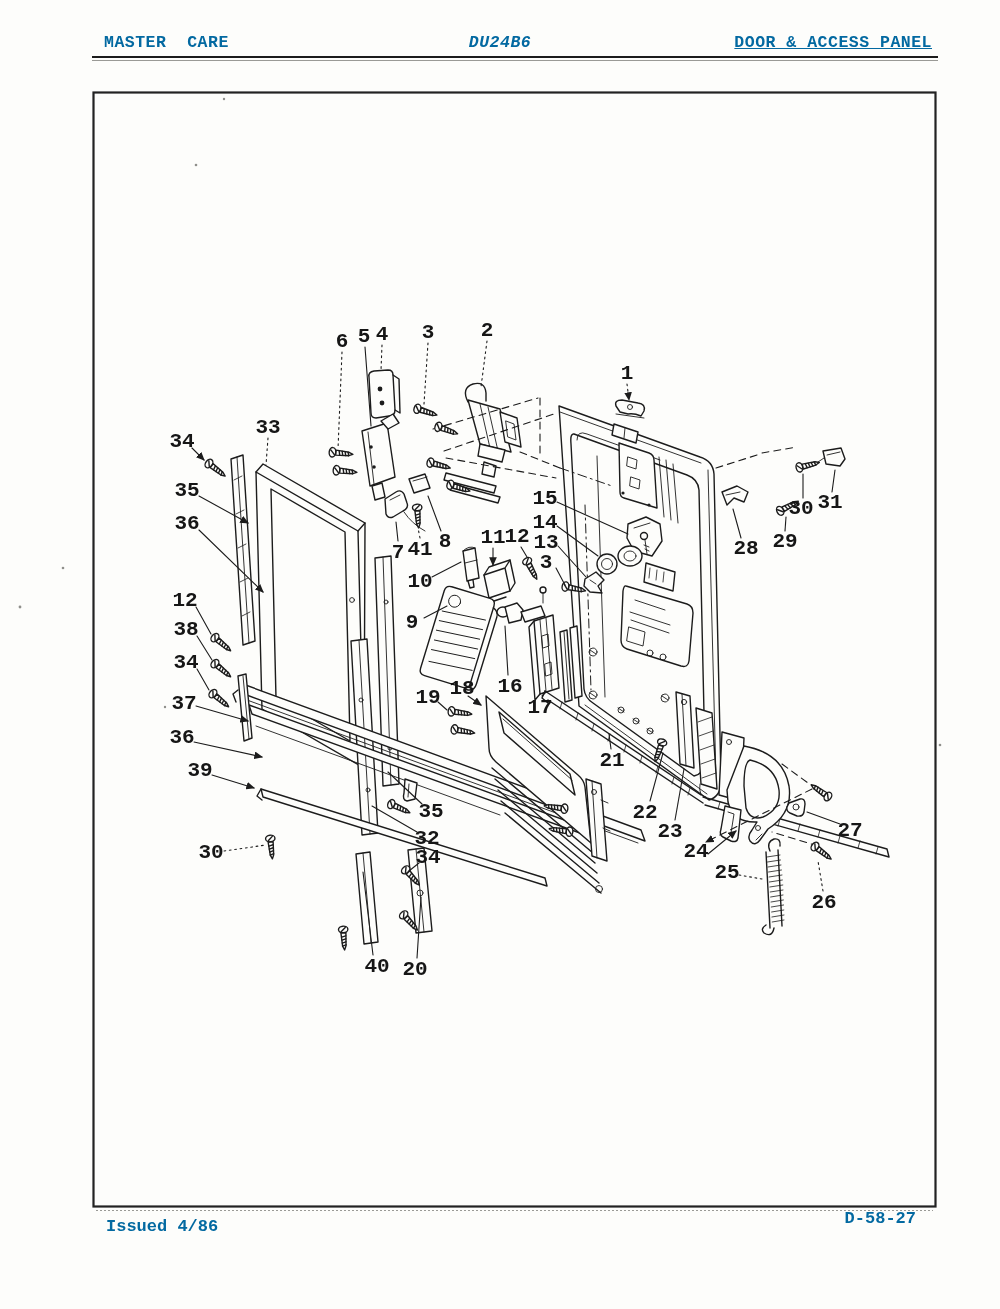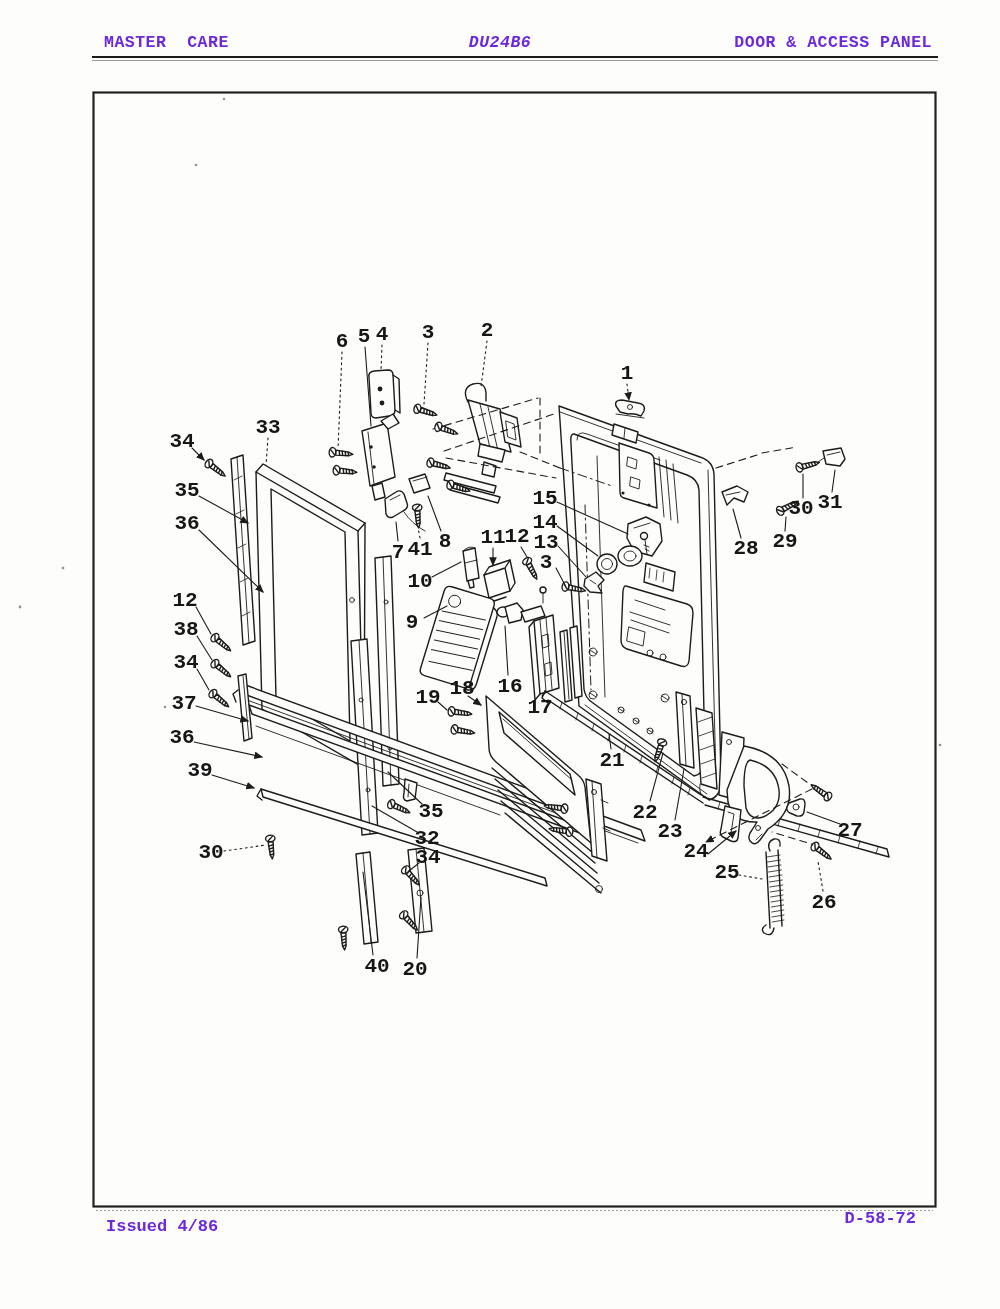--- a/index.html
+++ b/index.html
@@ -1,21 +1,21 @@
 <!DOCTYPE html>
 <html><head>
 <meta charset="utf-8">
 <style>
   html,body{margin:0;padding:0;background:#e8e8e4;}
   .page{position:relative;width:1000px;height:1309px;background:#fdfdfb;overflow:hidden;
-        font-family:"Liberation Mono","DejaVu Sans Mono",monospace;color:#6d28d9;}
+        font-family:"Liberation Mono","DejaVu Sans Mono",monospace;color:#0369a1;}
   .hdr-text{position:absolute;top:33px;font-size:16.5px;font-weight:700;letter-spacing:.5px;white-space:pre;}
   .hdr-left{left:104px;}
   .hdr-center{left:500px;transform:translateX(-50%);font-style:italic;}
-  .hdr-right{right:68px;}
+  .hdr-right{right:68px;text-decoration:underline;}
   .hdr-rule{position:absolute;left:92px;right:62px;top:56px;height:2.4px;background:#1c1c1c;}
   .hdr-rule2{position:absolute;left:92px;right:62px;top:60px;height:1px;background:#9a9a96;}
   .ftr-text{position:absolute;font-size:17px;font-weight:700;white-space:pre;}
   .ftr-left{left:106px;top:1217px;}
   .ftr-right{right:84px;top:1209px;}
   svg.diagram{position:absolute;left:0;top:0;}
   
   .ln,.fw,.thin,.hatch,.dash,.dashdot,.leader{stroke:#1c1c1c;stroke-linecap:round;stroke-linejoin:round;}
   .ln{fill:none;stroke-width:1.4;}
   .fw{fill:#fdfdfb;stroke-width:1.4;}
@@ -35,21 +35,21 @@
 
 <div class="page">
 
   <span class="hdr-text hdr-left">MASTER  CARE</span>
   <span class="hdr-text hdr-center">DU24B6</span>
   <span class="hdr-text hdr-right">DOOR &amp; ACCESS PANEL</span>
   <div class="hdr-rule"></div>
   <div class="hdr-rule2"></div>
 
   <span class="ftr-text ftr-left">Issued 4/86</span>
-  <span class="ftr-text ftr-right">D-58-72</span>
+  <span class="ftr-text ftr-right">D-58-27</span>
 
   <svg class="diagram" width="1000" height="1309" viewBox="0 0 1000 1309">
     <defs>
       <marker id="arrow" markerWidth="8" markerHeight="7" refX="7" refY="3.5" orient="auto">
         <path d="M0,0 L8,3.5 L0,7 Z" fill="#1c1c1c"></path>
       </marker>
       <g id="screw">
         <ellipse cx="2.5" cy="0" rx="3.3" ry="4.7" fill="#fdfdfb"></ellipse>
         <line x1="0.6" y1="-2.2" x2="4.6" y2="2.2"></line>
         <path d="M6,-2.5 L19,-1.7 L23,0 L19,1.7 L6,2.5 Z" fill="#fdfdfb"></path>

